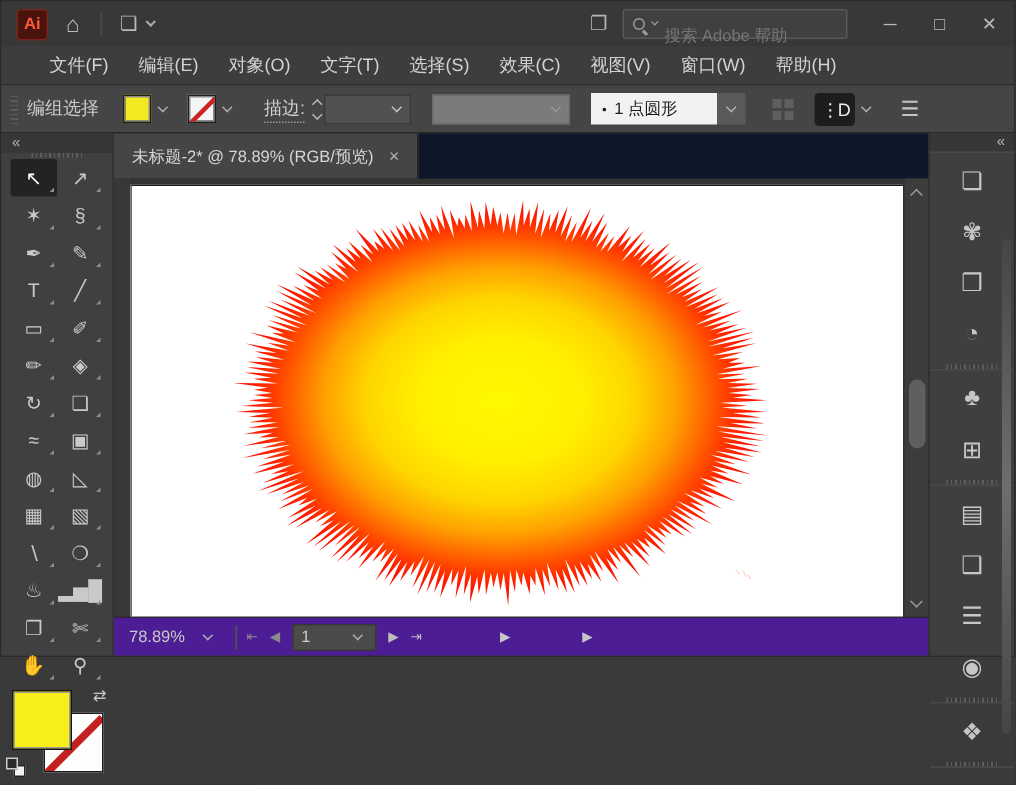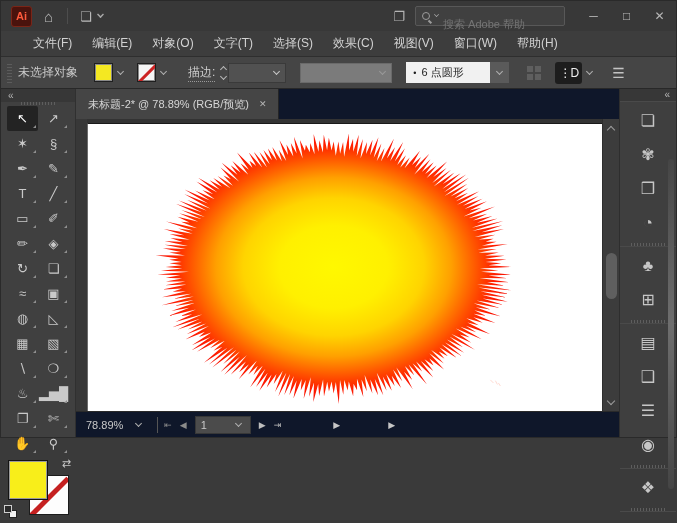--- a/index.html
+++ b/index.html
@@ -87,21 +87,21 @@
   .canvas { flex:1; background:#ffffff; position:relative; margin-top:4px; border-top:1px solid #191919; border-left:1px solid #6d6d6d; }
   .canvas svg { position:absolute; inset:0; width:100%; height:100%; }
   .vscroll { width:17px; background:#3c3c3c; border-left:1px solid #2e2e2e; position:relative; flex:0 0 auto; }
   .vs-arrow { position:absolute; left:0; right:0; height:14px; display:flex; align-items:center; justify-content:center; }
   .vs-arrow i { width:6px; height:6px; border-right:1.6px solid #9c9c9c; border-bottom:1.6px solid #9c9c9c; display:block; }
   .vs-arrow.up { top:2px; } .vs-arrow.up i { transform:rotate(-135deg); margin-top:3px; }
   .vs-arrow.down { bottom:2px; } .vs-arrow.down i { transform:rotate(45deg); margin-bottom:3px; }
   .vs-thumb { position:absolute; left:3px; width:11px; top:46%; height:46px; background:#5f5f5f; border-radius:6px; }
 
   
-  .statusbar { height:26px; background:#0f172a; border-top:1px solid #2a2a2a; display:flex; align-items:center; font-size:11px; color:#c9c9c9; flex:0 0 auto; }
+  .statusbar { height:26px; background:#4c1d95; border-top:1px solid #2a2a2a; display:flex; align-items:center; font-size:11px; color:#c9c9c9; flex:0 0 auto; }
   .sb-zoom { display:flex; align-items:center; padding:0 6px 0 10px; gap:8px; }
   .sb-sep { width:1px; height:16px; background:#363636; border-right:1px solid #555; margin:0 6px; }
   .sb-nav { display:flex; align-items:center; gap:8px; }
   .sb-nav .dim { color:#8b8b8b; font-size:9px; }
   .sb-nav .lit { color:#bdbdbd; font-size:9px; }
   .sb-field { width:56px; height:18px; background:#4b4b4b; border:1px solid #373737; display:flex; align-items:center; justify-content:space-between; padding:0 5px; }
   .sb-hint { width:165px; text-align:center; color:#cdcdcd; border-left:1px solid #2e2e2e; border-right:1px solid #2e2e2e; box-shadow:1px 0 0 #565656, -1px 0 0 #565656; height:100%; display:flex; align-items:center; justify-content:center; margin-left:26px; }
   .sb-fly { color:#c6c6c6; font-size:9px; margin-left:52px; }
   .sb-fly2 { color:#c6c6c6; font-size:9px; margin-left:48px; }
 
@@ -148,21 +148,21 @@
       <div class="menu-item">文字(T)</div>
       <div class="menu-item">选择(S)</div>
       <div class="menu-item">效果(C)</div>
       <div class="menu-item">视图(V)</div>
       <div class="menu-item">窗口(W)</div>
       <div class="menu-item">帮助(H)</div>
     </div>
 
   <div class="controlbar">
     <span class="gripper-v"></span>
-    <span class="no-sel">未选择对象</span>
+    <span class="no-sel">编组选择</span>
     <span class="swatch-group">
       <span class="swatch" id="cb-fill" style="background: rgb(244, 232, 34);"></span>
       <i class="mini-chev"></i>
     </span>
     <span class="swatch-group">
       <span class="swatch none"></span>
       <i class="mini-chev"></i>
     </span>
     <span class="stroke-lab">描边:</span>
     <span class="stepper">
@@ -172,21 +172,21 @@
     <span class="field w58">
       <span></span>
       <i class="mini-chev"></i>
     </span>
     <span class="field disabled">
       <i class="mini-chev"></i>
     </span>
     <span class="brush-dd">
       <span class="brush-white">
         <span class="brush-bullet">•</span>
-        <span>6 点圆形</span>
+        <span>1 点圆形</span>
       </span>
       <span class="brush-chev">
           <i class="mini-chev" style="margin:0 0 2px 0"></i>
         </span>
     </span>
     <span class="grid4">
         <i></i>
         <i></i>
         <i></i>
         <i></i>

